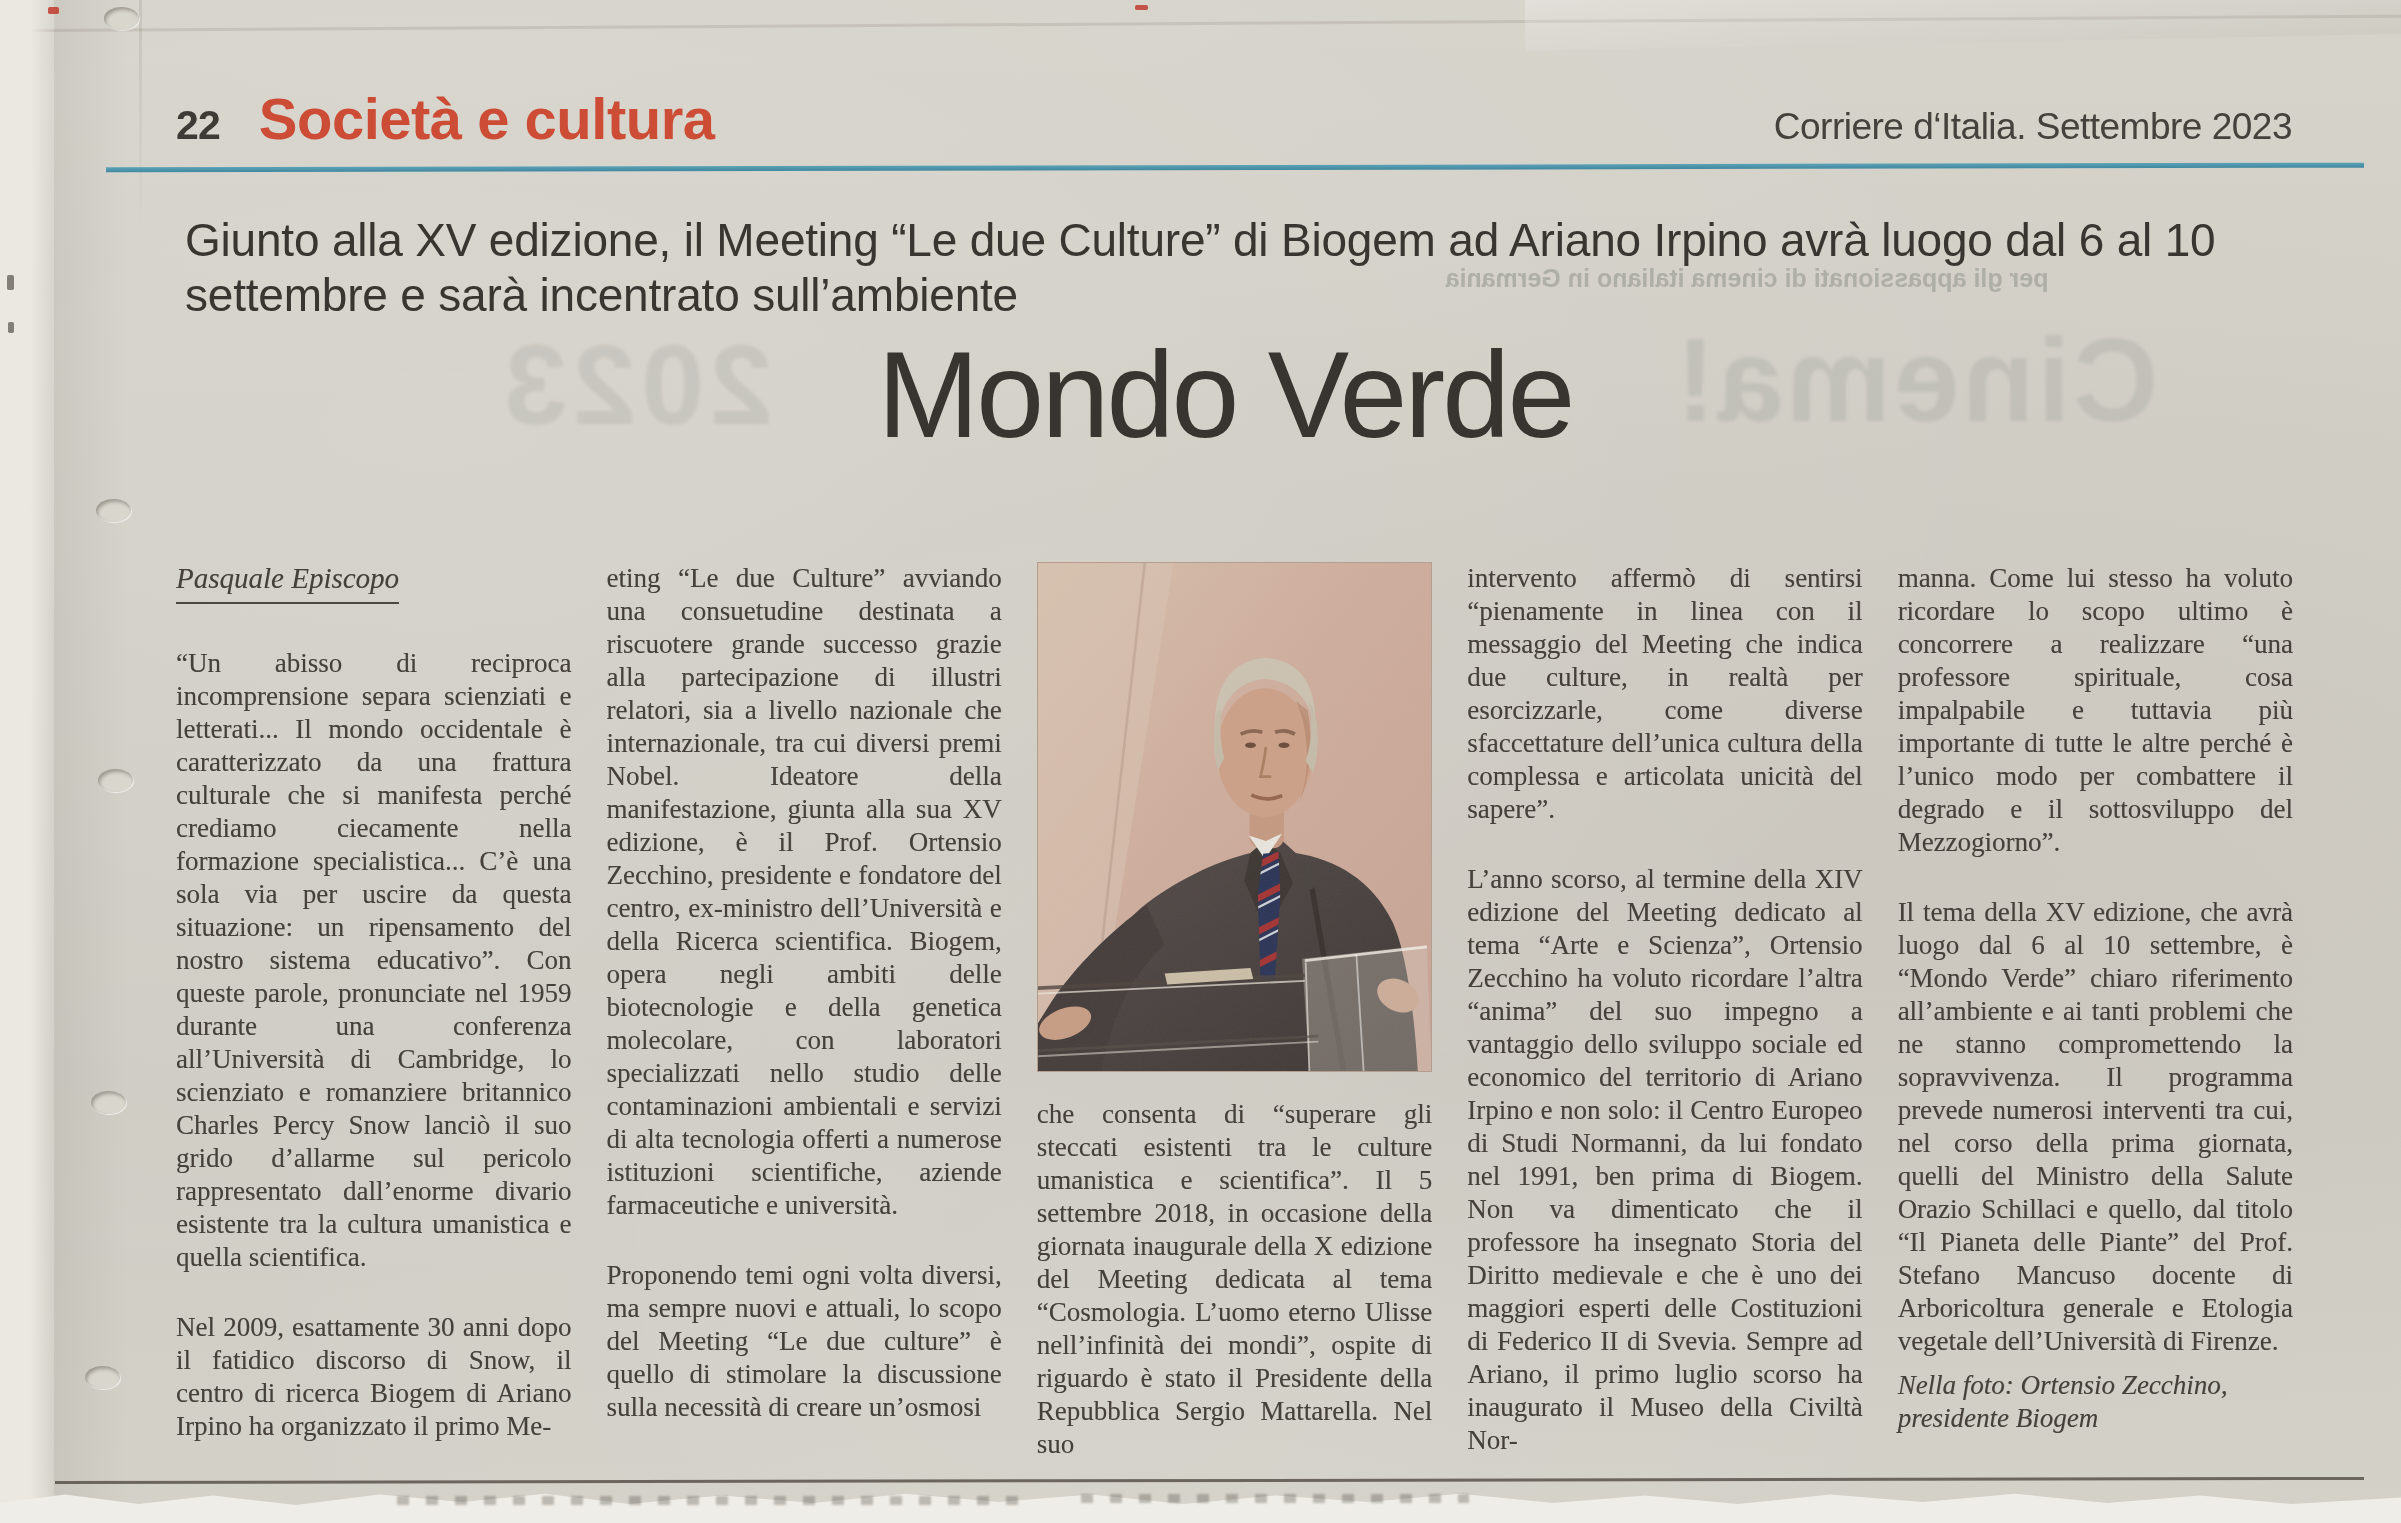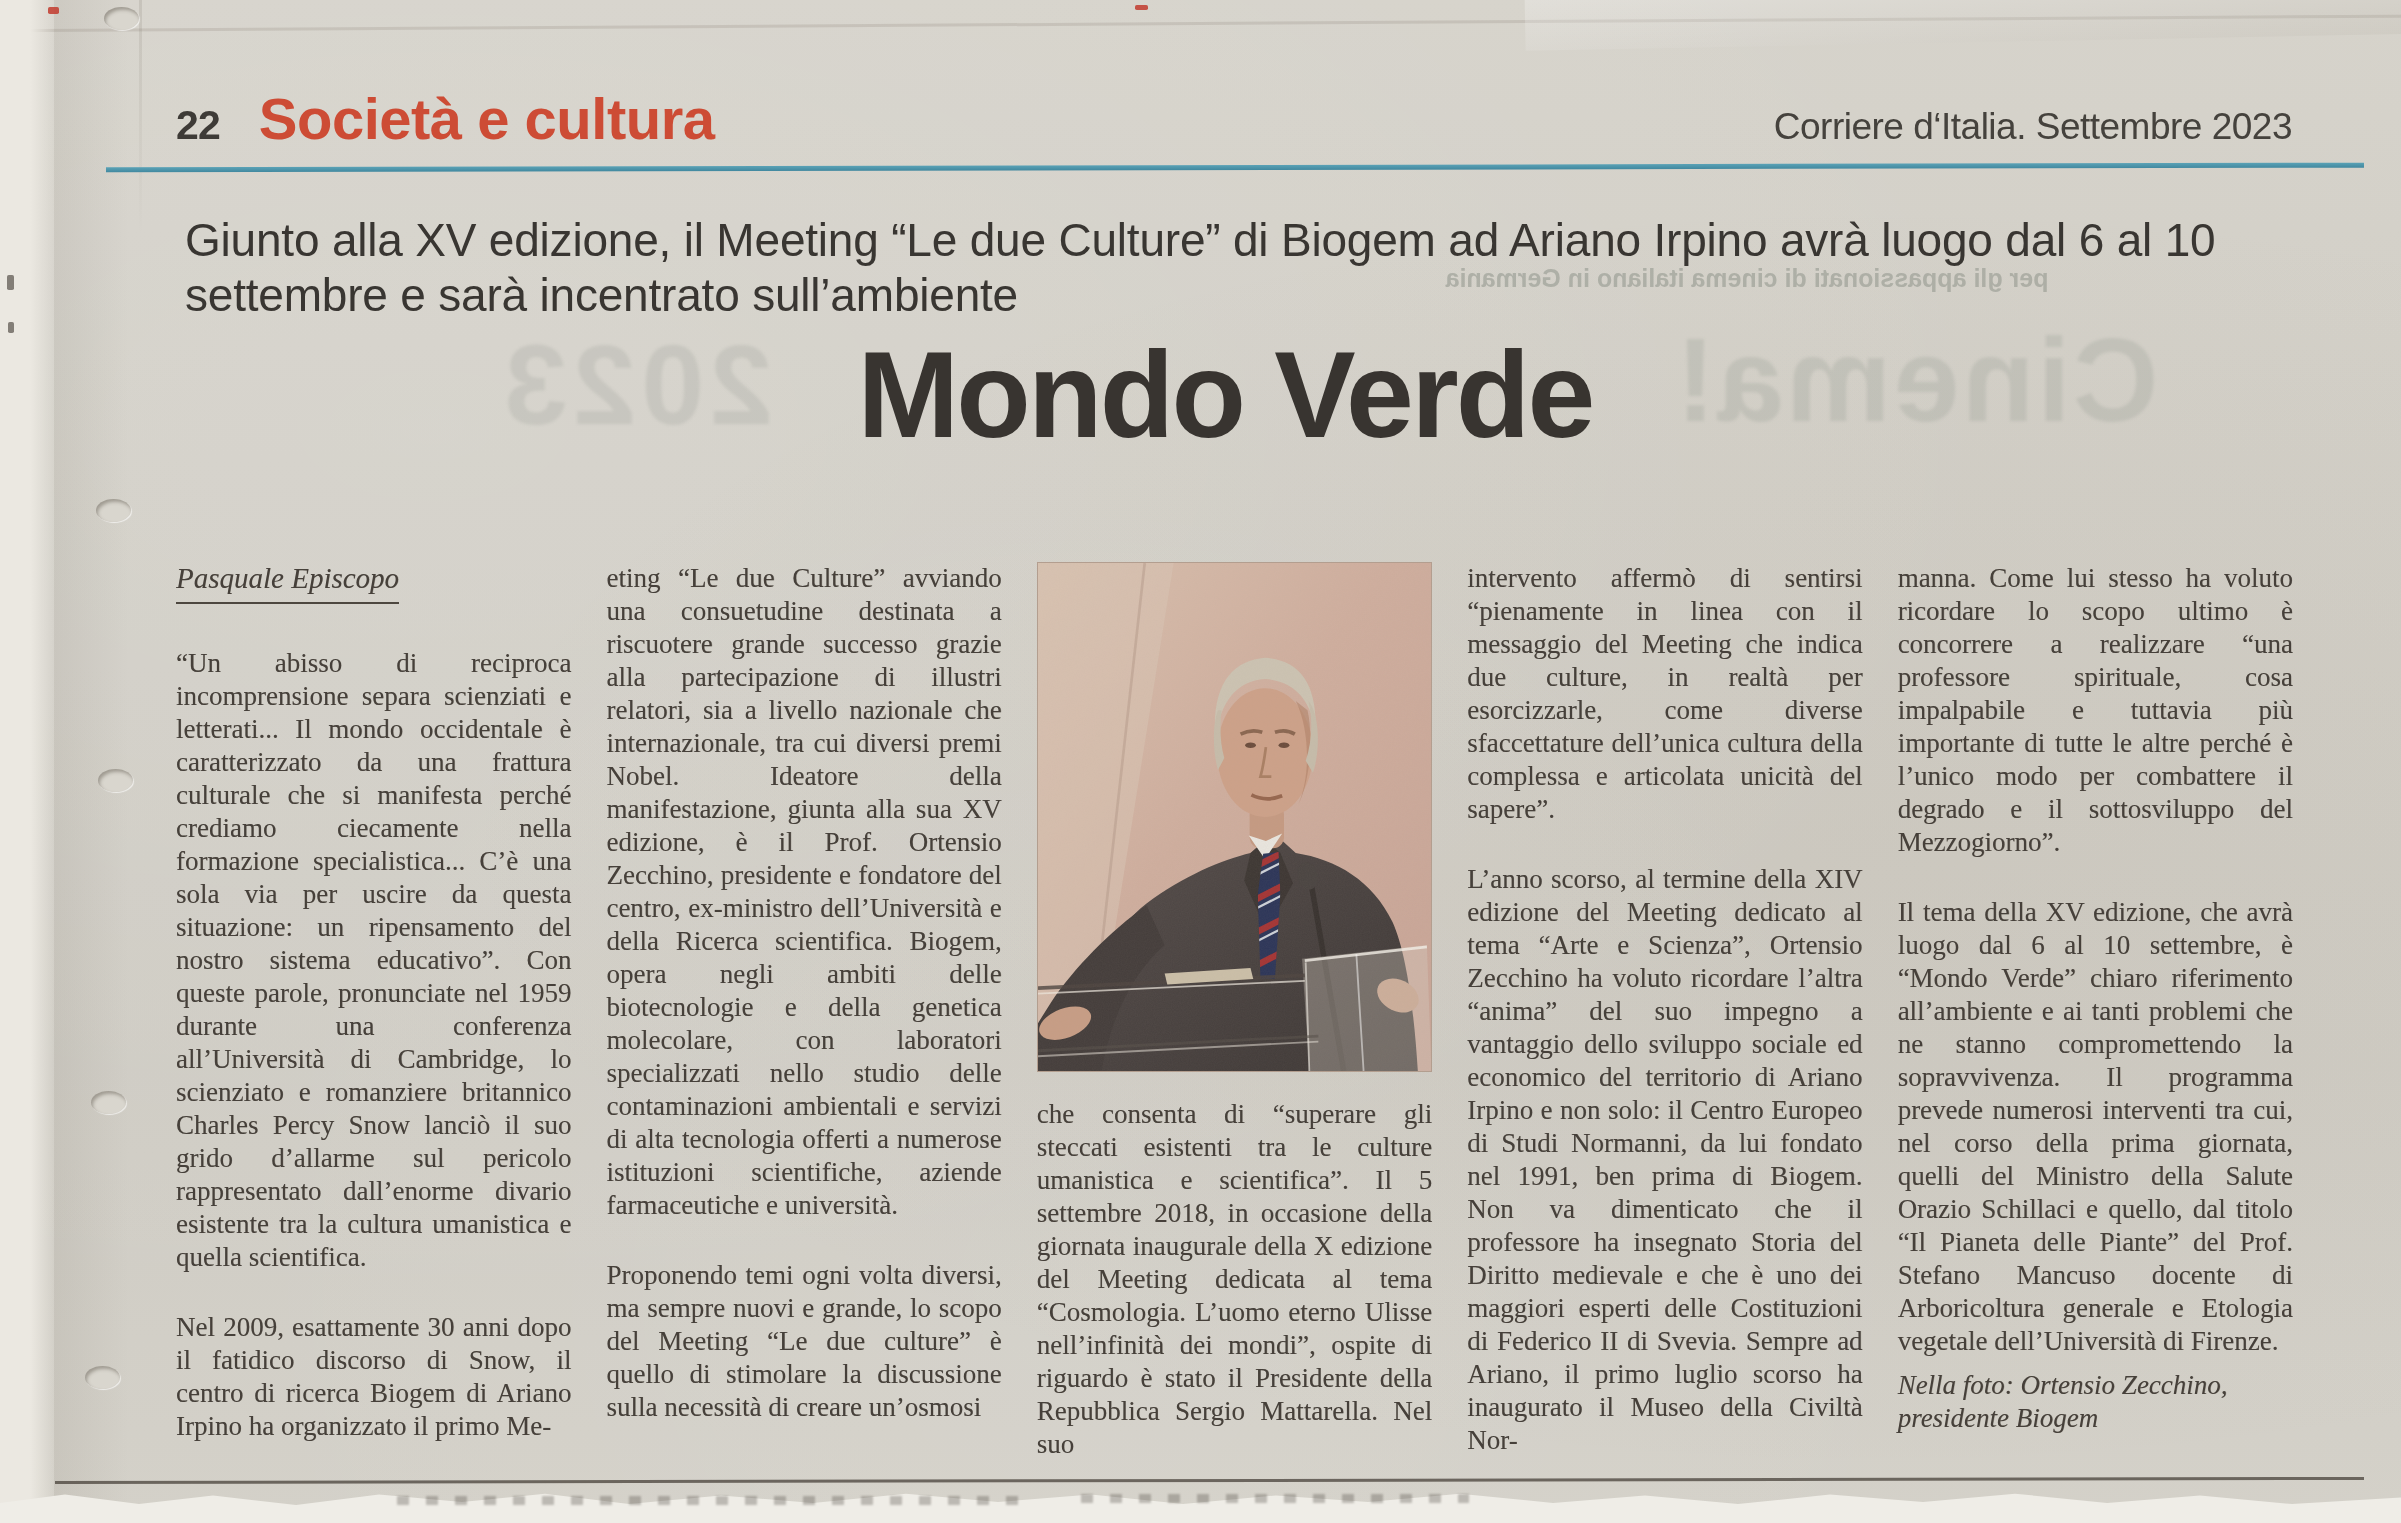--- a/index.html
+++ b/index.html
@@ -51,21 +51,21 @@
   .page-num{font-size:41px;font-weight:bold;color:#3e3b37;letter-spacing:-0.9px;}
   .section{font-size:58px;font-weight:bold;color:#cd4c35;letter-spacing:-0.5px;}
   .masthead{font-size:37px;font-weight:400;color:#45423d;letter-spacing:-0.5px;}
   .rule-teal{position:absolute;left:106px;right:37px;top:165px;height:4.6px;z-index:2;
     background:linear-gradient(180deg,#5aa2b6,#41889f);transform:rotate(-0.12deg);}
 
   
   .standfirst{position:absolute;left:185px;top:213px;width:2186px;z-index:2;
     font-size:46px;line-height:55px;color:#393632;letter-spacing:-0.2px;}
   .headline{position:absolute;left:1px;right:0;top:325px;text-align:center;z-index:2;
-    font-size:122px;font-weight:bold;color:#383430;letter-spacing:-2.8px;padding-left:48px;}
+    font-size:122px;font-weight:normal;color:#383430;letter-spacing:-2.8px;padding-left:48px;}
 
   
   .columns{position:absolute;left:176px;top:562px;width:2117px;height:924px;z-index:2;
     display:flex;gap:35px;overflow:hidden;}
   .col{flex:1 1 0;min-width:0;}
   .body-text, .byline, .caption{
     font-family:"Liberation Serif","DejaVu Serif",serif;color:#46403a;
     text-shadow:0.3px 0.3px 0.4px rgba(60,52,44,0.30);}
   .byline{display:inline-block;font-size:29px;font-weight:normal;font-style:italic;
     padding-bottom:6.5px;border-bottom:2.8px solid #4d473f;margin-bottom:43px;}
@@ -107,21 +107,21 @@
   <div class="columns">
 
     <div class="col">
       <span class="byline">Pasquale Episcopo</span>
       <p class="body-text">“Un abisso di reciproca incomprensione separa scienziati e letterati... Il mondo occidentale è caratterizzato da una frattura culturale che si manifesta perché crediamo ciecamente nella formazione specialistica... C’è una sola via per uscire da questa situazione: un ripensamento del nostro sistema educativo”. Con queste parole, pronunciate nel 1959 durante una conferenza all’Università di Cambridge, lo scienziato e romanziere britannico Charles Percy Snow lanciò il suo grido d’allarme sul pericolo rappresentato dall’enorme divario esistente tra la cultura umanistica e quella scientifica.</p>
       <p class="body-text">Nel 2009, esattamente 30 anni dopo il fatidico discorso di Snow, il centro di ricerca Biogem di Ariano Irpino ha organizzato il primo Me-</p>
     </div>
 
     <div class="col">
       <p class="body-text">eting “Le due Culture” avviando una consuetudine destinata a riscuotere grande successo grazie alla partecipazione di illustri relatori, sia a livello nazionale che internazionale, tra cui diversi premi Nobel. Ideatore della manifestazione, giunta alla sua XV edizione, è il Prof. Ortensio Zecchino, presidente e fondatore del centro, ex-ministro dell’Università e della Ricerca scientifica. Biogem, opera negli ambiti delle biotecnologie e della genetica molecolare, con laboratori specializzati nello studio delle contaminazioni ambientali e servizi di alta tecnologia offerti a numerose istituzioni scientifiche, aziende farmaceutiche e università.</p>
-      <p class="body-text">Proponendo temi ogni volta diversi, ma sempre nuovi e grande, lo scopo del Meeting “Le due culture” è quello di stimolare la discussione sulla necessità di creare un’osmosi</p>
+      <p class="body-text">Proponendo temi ogni volta diversi, ma sempre nuovi e attuali, lo scopo del Meeting “Le due culture” è quello di stimolare la discussione sulla necessità di creare un’osmosi</p>
     </div>
 
     <div class="col">
       <div class="photo">
         <svg viewBox="0 0 435 552" preserveAspectRatio="none">
           <defs>
             <linearGradient id="pbg" x1="0" y1="0" x2="1" y2="1">
               <stop offset="0" stop-color="#d8c0ae"></stop>
               <stop offset="0.45" stop-color="#cfae9e"></stop>
               <stop offset="1" stop-color="#c8a496"></stop>

